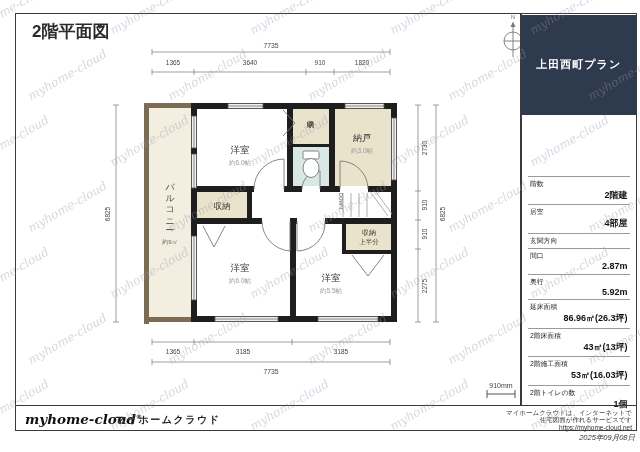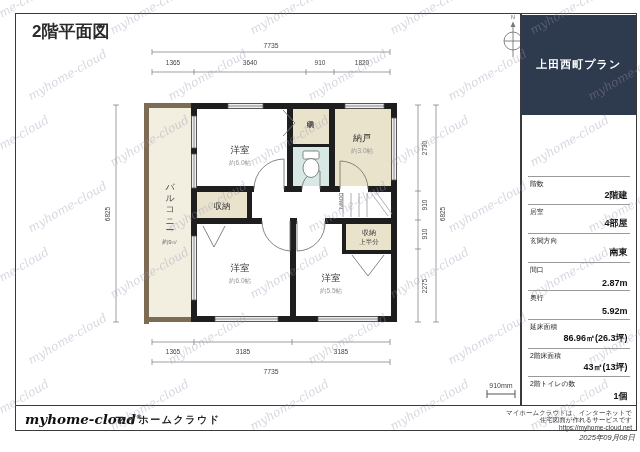--- a/index.html
+++ b/index.html
@@ -225,37 +225,40 @@
     <div class="srow">
         <span class="lab">階数</span>
         <span class="val">2階建</span>
       </div>
     <div class="srow">
         <span class="lab">居室</span>
         <span class="val">4部屋</span>
       </div>
     <div class="srow">
         <span class="lab">玄関方向</span>
-        <span class="val">南東</span>
       </div>
     <div class="srow">
         <span class="lab">間口</span>
         <span class="val">2.87m</span>
       </div>
     <div class="srow">
         <span class="lab">奥行</span>
         <span class="val">5.92m</span>
       </div>
     <div class="srow">
         <span class="lab">延床面積</span>
         <span class="val">86.96㎡(26.3坪)</span>
       </div>
     <div class="srow">
         <span class="lab">2階床面積</span>
         <span class="val">43㎡(13坪)</span>
+      </div>
+    <div class="srow">
+        <span class="lab">2階施工面積</span>
+        <span class="val">53㎡(16.03坪)</span>
       </div>
     <div class="srow">
         <span class="lab">2階トイレの数</span>
         <span class="val">1個</span>
       </div>
   </div>
 
   <div class="footer-bar">
     <div class="logo"><span>myhome-cloud</span><sup>®</sup></div>
     <div class="brand">マイホームクラウド</div>

